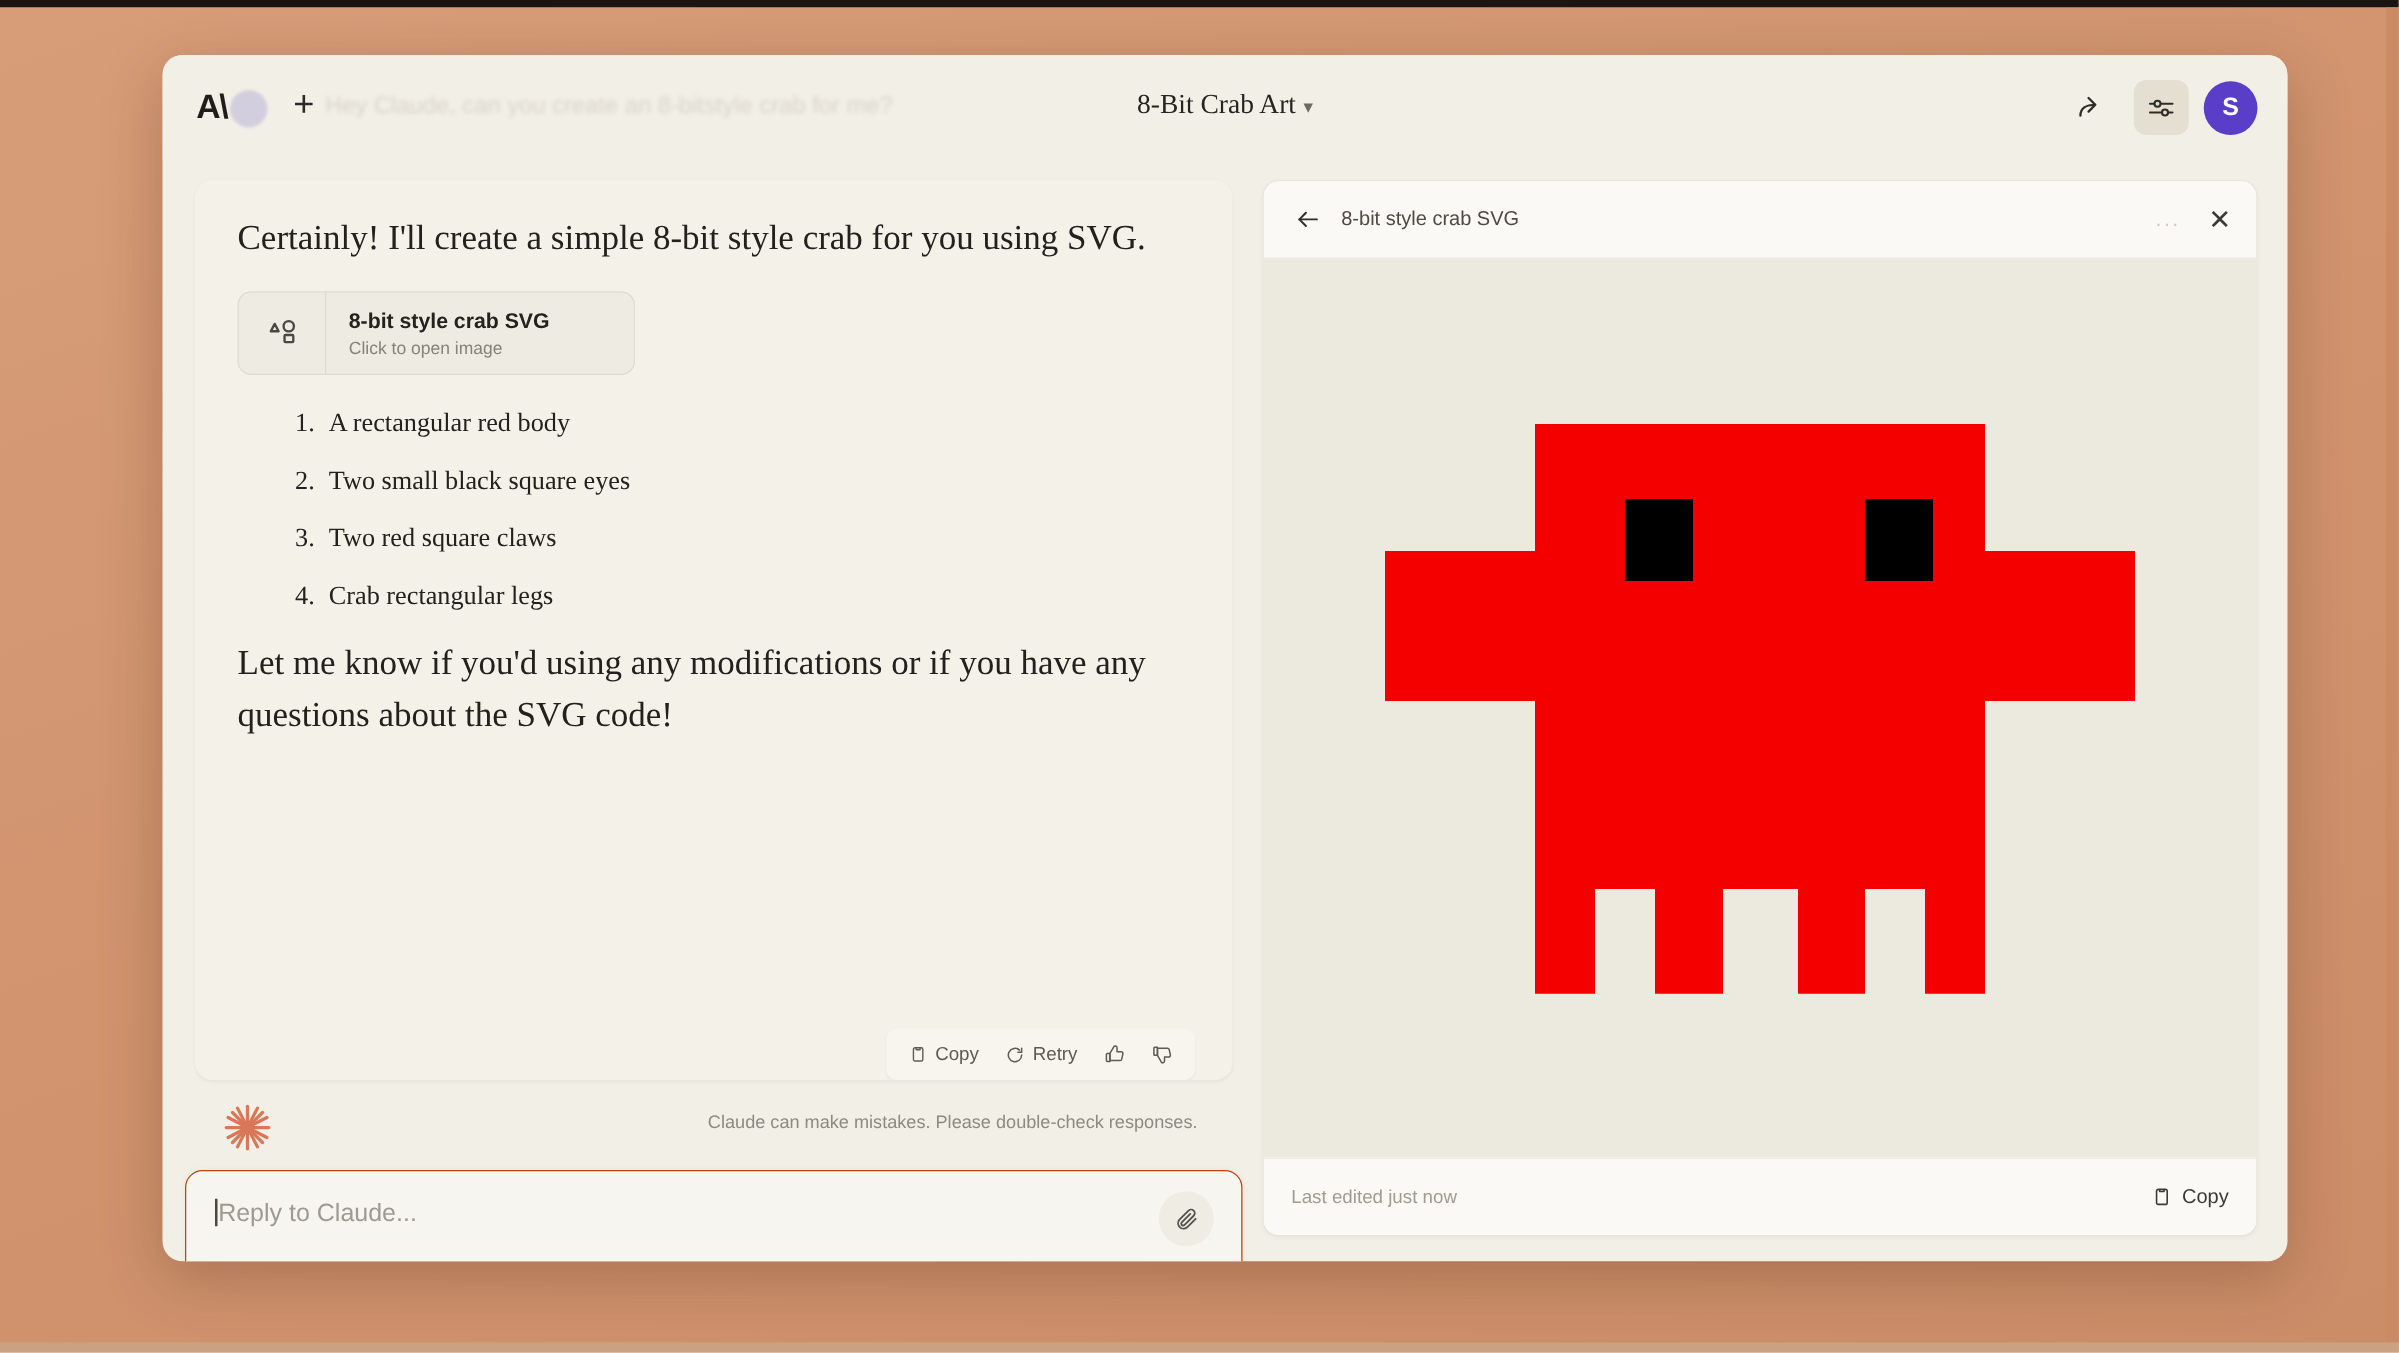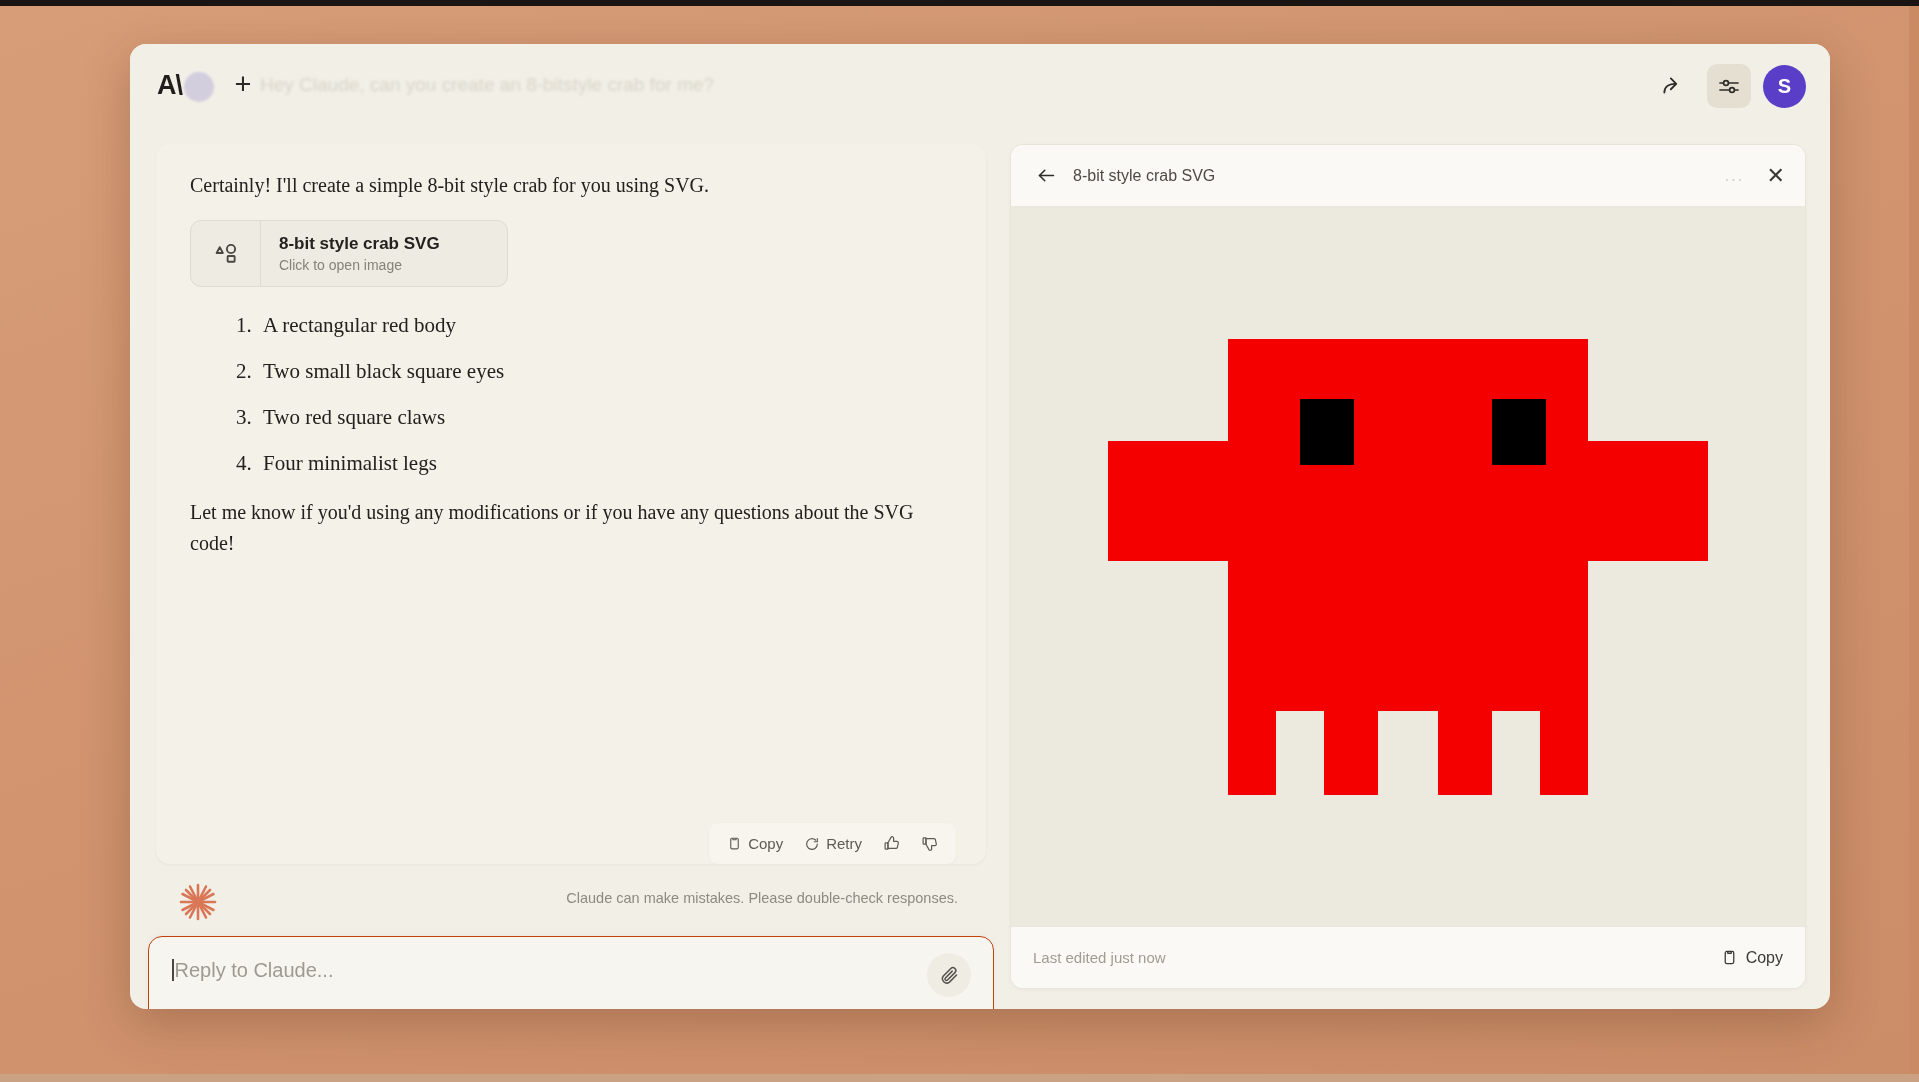--- a/index.html
+++ b/index.html
@@ -88,21 +88,21 @@
     position:absolute; left:26px; top:16px;
     width: 830px; height: 720px;
     background:#f4f1e9;
     border-radius: 14px;
     box-shadow: 0 1px 3px rgba(0,0,0,.05);
     padding: 26px 34px 0 34px;
     overflow: hidden;
   }
   .msg-p {
     font-family:"Liberation Serif", serif;
-    font-size: 20px; line-height: 1.52; color:#22211d;
+    font-size: 28px; line-height: 1.52; color:#22211d;
     margin-bottom: 20px;
   }
   .artifact-card {
     display:flex; align-items:stretch;
     width: 318px; border:1px solid #dedbd1; border-radius:11px;
     background:#eeebe2; overflow:hidden;
     margin: 4px 0 26px 0; cursor:pointer;
   }
   .artifact-icon-box {
     width:70px; display:flex; align-items:center; justify-content:center;
@@ -199,20 +199,23 @@
 <div class="letterbox-bottom"></div>
 
 <div class="app-window">
 
   <div class="topbar">
     <div class="ghost-avatar"></div>
     <div class="anthropic-logo">A\</div>
     <div class="plus-btn">+</div>
     <div class="ghost-prompt">Hey Claude, can you create an 8-bitstyle crab for me?</div>
 
+    <div class="win-title">
+      <span>8-Bit Crab Art</span><span class="chev">▾</span>
+    </div>
 
     <div class="top-actions">
       <div class="icon-btn">
         <svg width="26" height="26" viewBox="0 0 24 24" fill="none" stroke="#2e2c27" stroke-width="1.7" stroke-linecap="round" stroke-linejoin="round">
           <path d="M4 18c0-6 5-8 10-8"></path>
             <path d="M10 5l5 5-5 5"></path>
         </svg>
       </div>
       <div class="icon-btn active">
         <svg width="24" height="24" viewBox="0 0 24 24" fill="none" stroke="#2e2c27" stroke-width="1.7" stroke-linecap="round">
@@ -245,21 +248,21 @@
             <div class="artifact-title">8-bit style crab SVG</div>
             <div class="artifact-sub">Click to open image</div>
           </div>
         </div>
 
 
         <ol class="feature-list">
           <li>A rectangular red body</li>
           <li>Two small black square eyes</li>
           <li>Two red square claws</li>
-          <li>Four minimalist legs</li>
+          <li>Crab rectangular legs</li>
         </ol>
 
         <p class="msg-p">Let me know if you'd using any modifications or if you have any questions about the SVG code!</p>
 
         <div class="msg-actions">
           <div class="act-btn">
             <svg width="15" height="15" viewBox="0 0 24 24" fill="none" stroke="#5e5b53" stroke-width="1.8" stroke-linejoin="round">
               <rect x="6" y="3.5" width="12" height="17" rx="2"></rect>
                 <path d="M9.5 3.5V6h5V3.5"></path>
             </svg>

